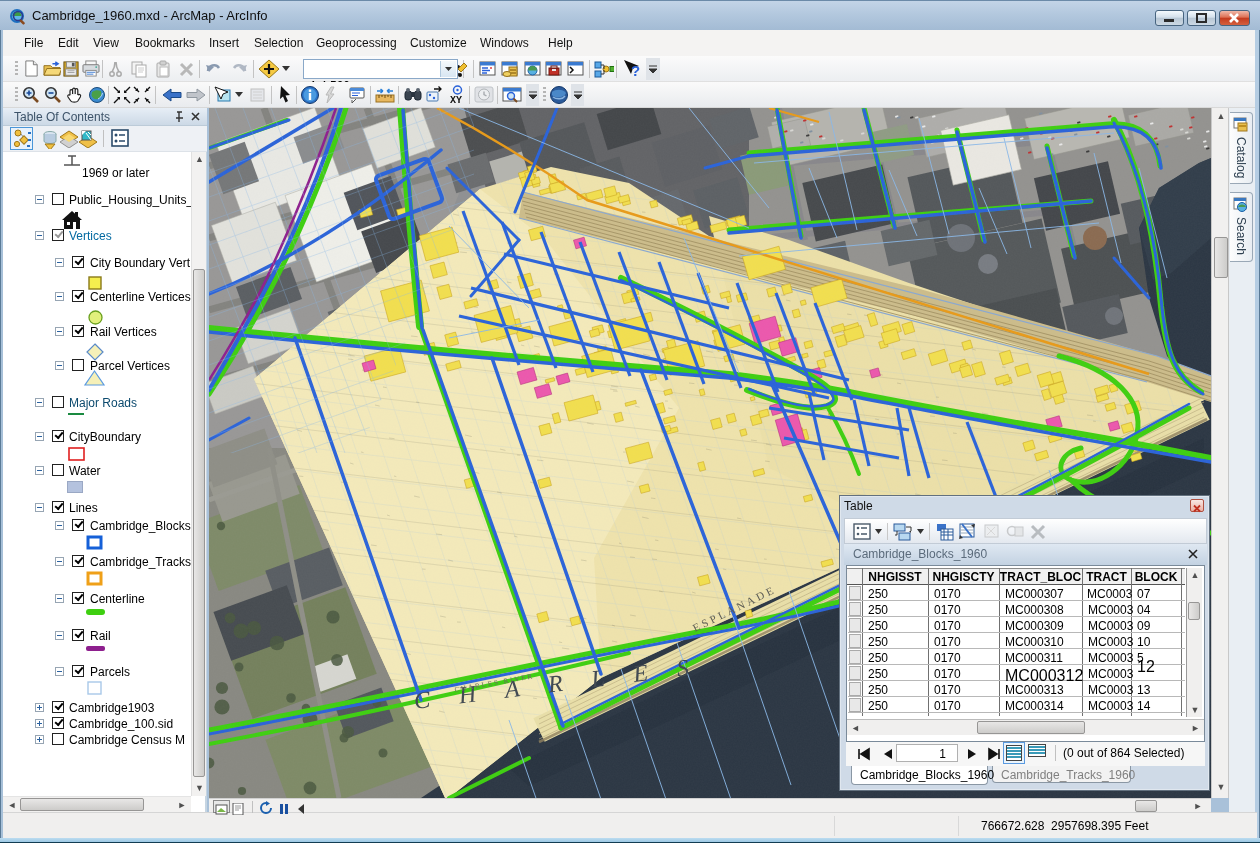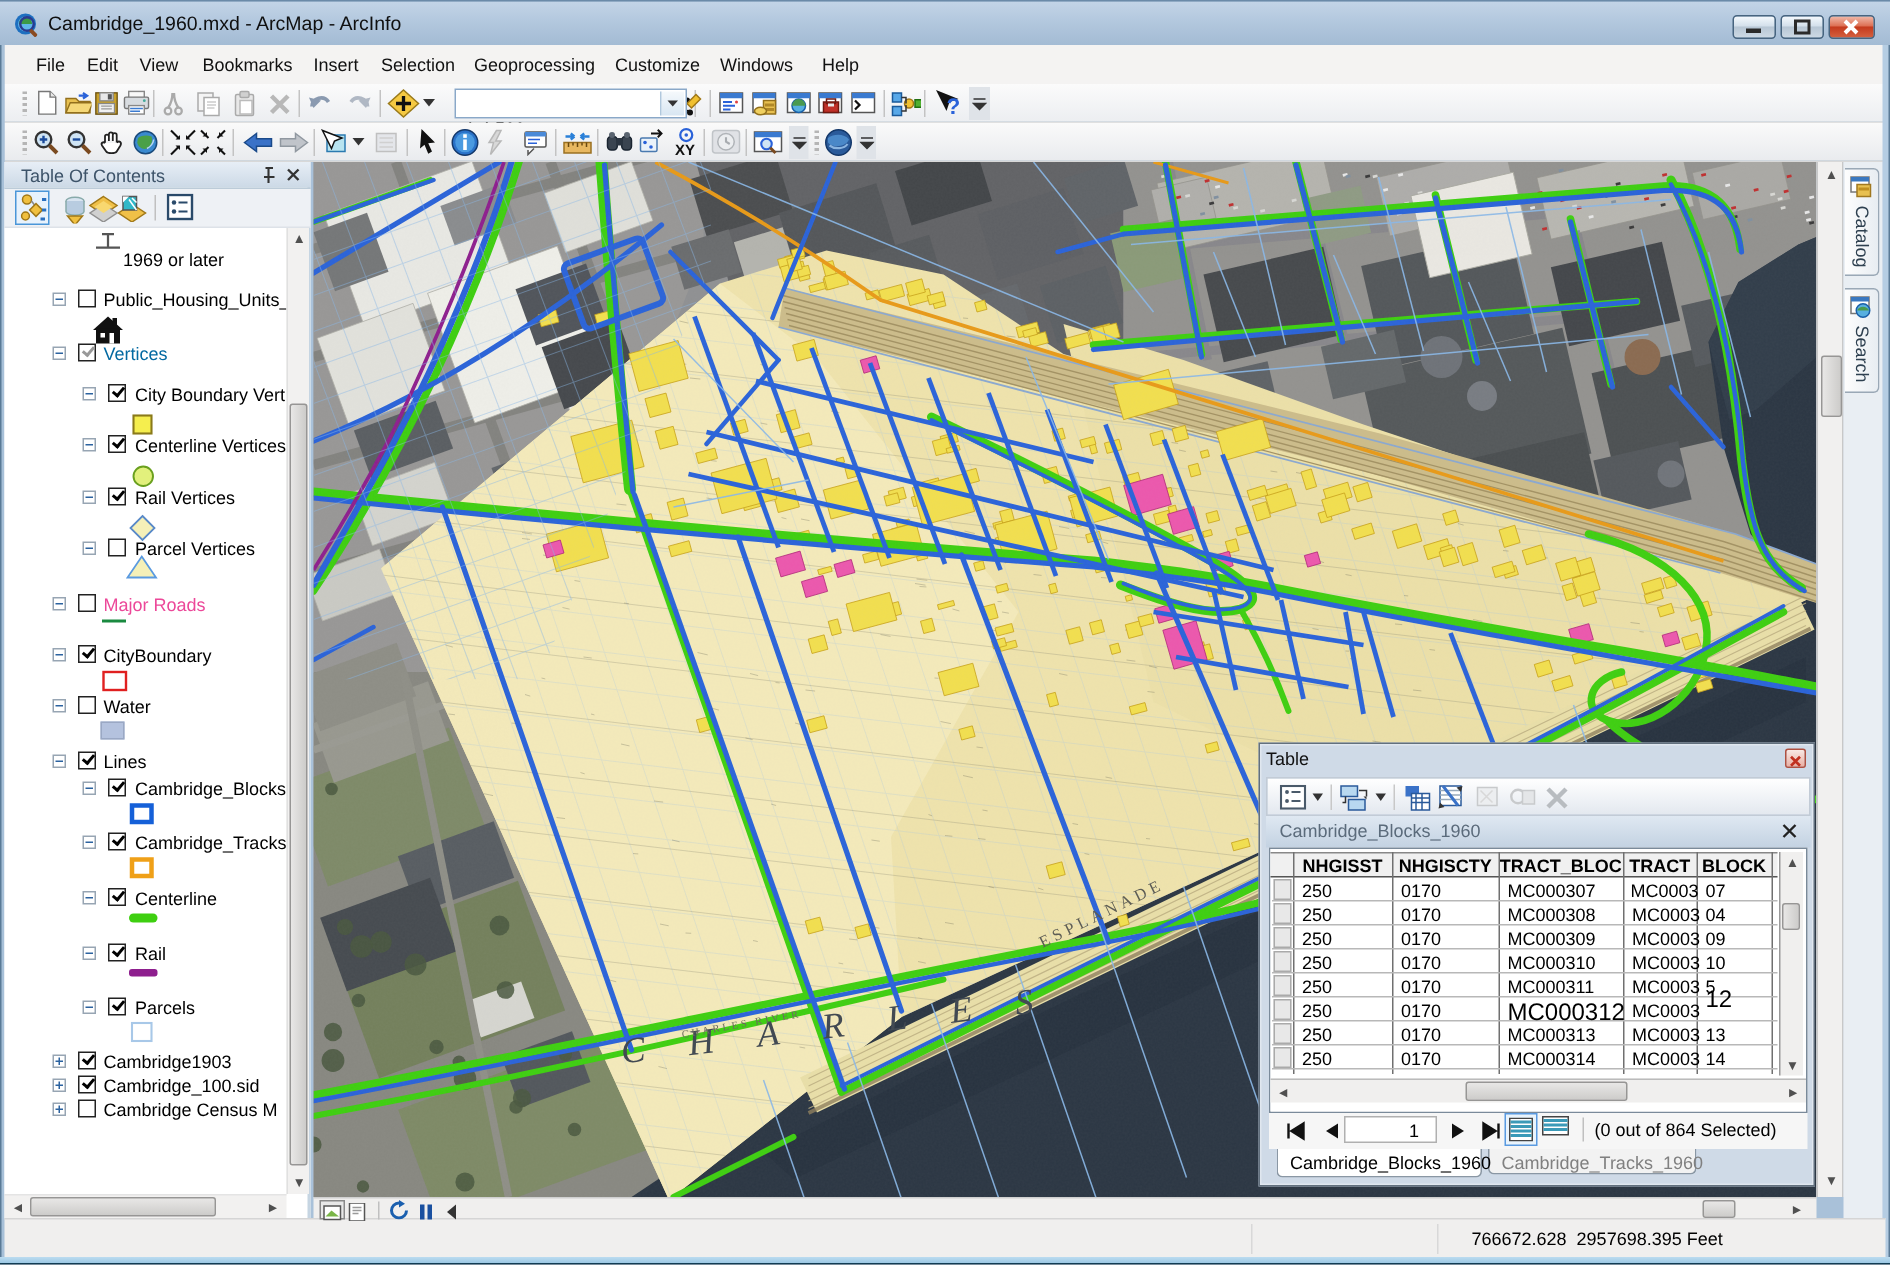--- a/index.html
+++ b/index.html
@@ -11,21 +11,21 @@
 #titlebar { left:0; top:0; width:1260px; height:30px;
   background:linear-gradient(#c3d4e7,#b3c8de 45%,#a3bbd4); border-top:1px solid #6b8aa8; }
 #titletext { left:32px; top:8px; font-size:13px; color:#0f0f0f; }
 #appicon { left:9px; top:8px; width:19px; height:19px; }
 .capbtn { top:10px; height:16px; border:1px solid #47647f; border-radius:3px;
   background:linear-gradient(#f4f9fd,#d4e0eb 45%,#b7c6d4 50%,#cdd9e4); }
 .capbtn.close { background:linear-gradient(#f0b8a8,#dd7054 45%,#c43a1d 50%,#d4603f); }
 #menubar { left:3px; top:30px; width:1254px; height:26px; background:#f4f3f2; }
 .menuitem { position:absolute; top:6px; font-size:12px; color:#111; }
 #toolbar1 { left:3px; top:56px; width:1254px; height:26px; background:linear-gradient(#fbfbfb,#eceef1); border-bottom:1px solid #e0e0e0;}
-#toolbar2 { left:3px; top:82px; width:1254px; height:26px; background:linear-gradient(#fafafa,#e9ebee); border-bottom:1px solid #d8d8d8;}
+#toolbar2 { left:3px; top:82px; width:1254px; height:26px; background:linear-gradient(#fafafa,#e9ebee); border-bottom:1px solid #d8d8d8;font-family:Liberation Mono, monospace;}
 .tsep { position:absolute; top:4px; width:1px; height:18px; background:#c3c3c3; }
 .grip { position:absolute; top:5px; width:3px; height:16px;
   background:repeating-linear-gradient(#b5b5b5 0 2px, transparent 2px 4px); }
 #scalecombo { position:absolute; left:300px; top:3px; width:155px; height:20px; background:#fff;
   border:1px solid #8aa8c8; font-size:12px; }
 #scalecombo span { position:absolute; left:6px; top:19px; }
 #scalecombo .drop { position:absolute; right:1px; top:1px; width:16px; height:16px;
   background:linear-gradient(#f5f9fc,#d8e6f2); border-left:1px solid #b0c8dd; }
 
 
@@ -459,21 +459,21 @@
         <path d="M10 2 L18 10 L10 18 L2 10 Z" fill="#f5f0b8" stroke="#5a8ac8" stroke-width="1.2"></path>
       </svg>
 <div class="exp" style="left:52px;top:209px"></div>
 <div class="cb" style="left:69px;top:207px"></div>
 <div class="trow" style="left:87px;top:207px;color:#000">Parcel Vertices</div>
 <svg style="position:absolute;left:80px;top:217px" width="23" height="18">
         <path d="M11.5 2 L21 16 L2 16 Z" fill="#f5f0b8" stroke="#5a9ae0" stroke-width="1.2"></path>
       </svg>
 <div class="exp" style="left:32px;top:246px"></div>
 <div class="cb" style="left:49px;top:244px"></div>
-<div class="trow" style="left:66px;top:244px;color:#ec4899">Major Roads</div>
+<div class="trow" style="left:66px;top:244px;color:#0c4a6e">Major Roads</div>
 <div style="position:absolute;left:65px;top:261px;width:16px;height:2px;background:#1a8a40"></div>
 <div class="exp" style="left:32px;top:280px"></div>
 <div class="cb on" style="left:49px;top:278px"></div>
 <div class="trow" style="left:66px;top:278px;color:#000">CityBoundary</div>
 <svg style="position:absolute;left:64px;top:294px" width="20" height="18">
         <rect x="2" y="2" width="15" height="12" fill="#fff" stroke="#e02020" stroke-width="1.6"></rect>
       </svg>
 <div class="exp" style="left:32px;top:314px"></div>
 <div class="cb" style="left:49px;top:312px"></div>
 <div class="trow" style="left:66px;top:312px;color:#000">Water</div>

